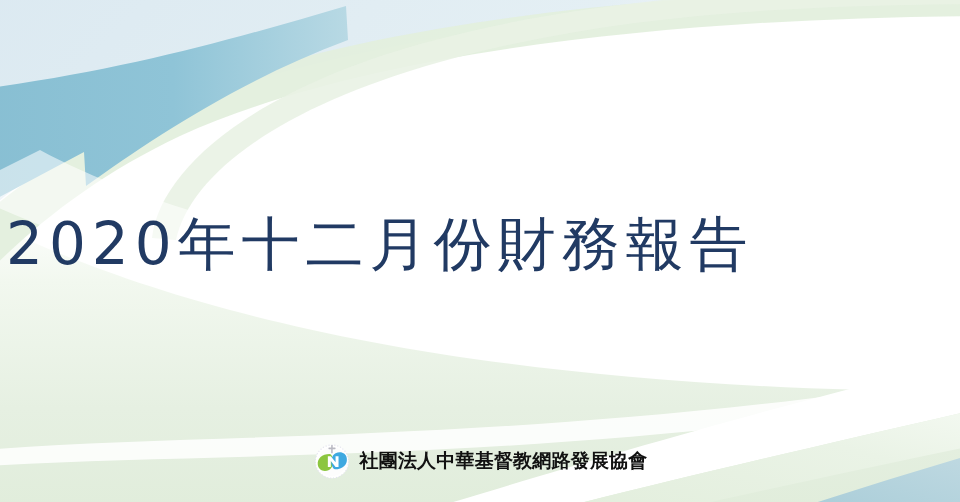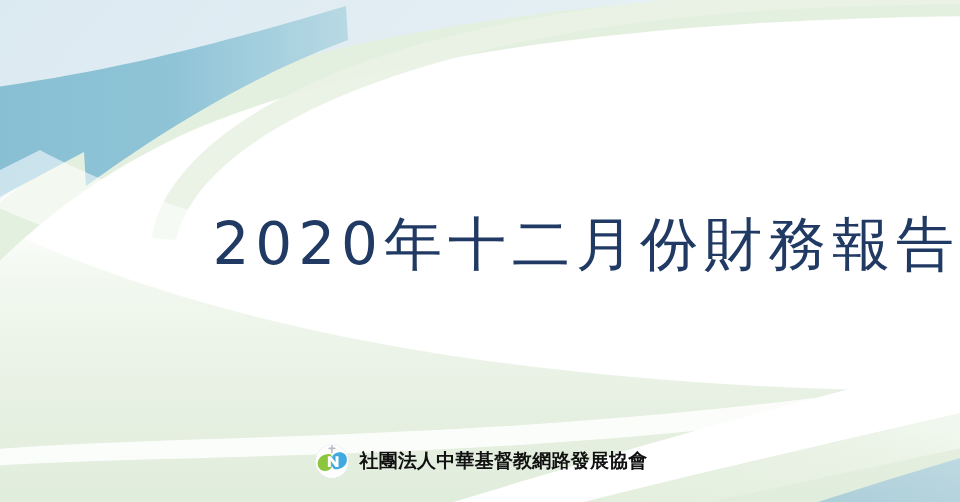--- a/index.html
+++ b/index.html
@@ -31,21 +31,21 @@
 
   
   .title-wrap {
     position: absolute;
     left: 0;
     top: 196px;
     width: 960px;
     height: 96px;
     display: flex;
     align-items: center;
-    justify-content: flex-end;
+    justify-content: flex-start;
     z-index: 5;
   }
   .slide-title {
     font-family: "DejaVu Sans", "Liberation Sans", sans-serif;
     font-size: 58px;
     line-height: 1.05;
     font-weight: 400;
     color: #213a63;
     letter-spacing: 6px;
     white-space: nowrap;

